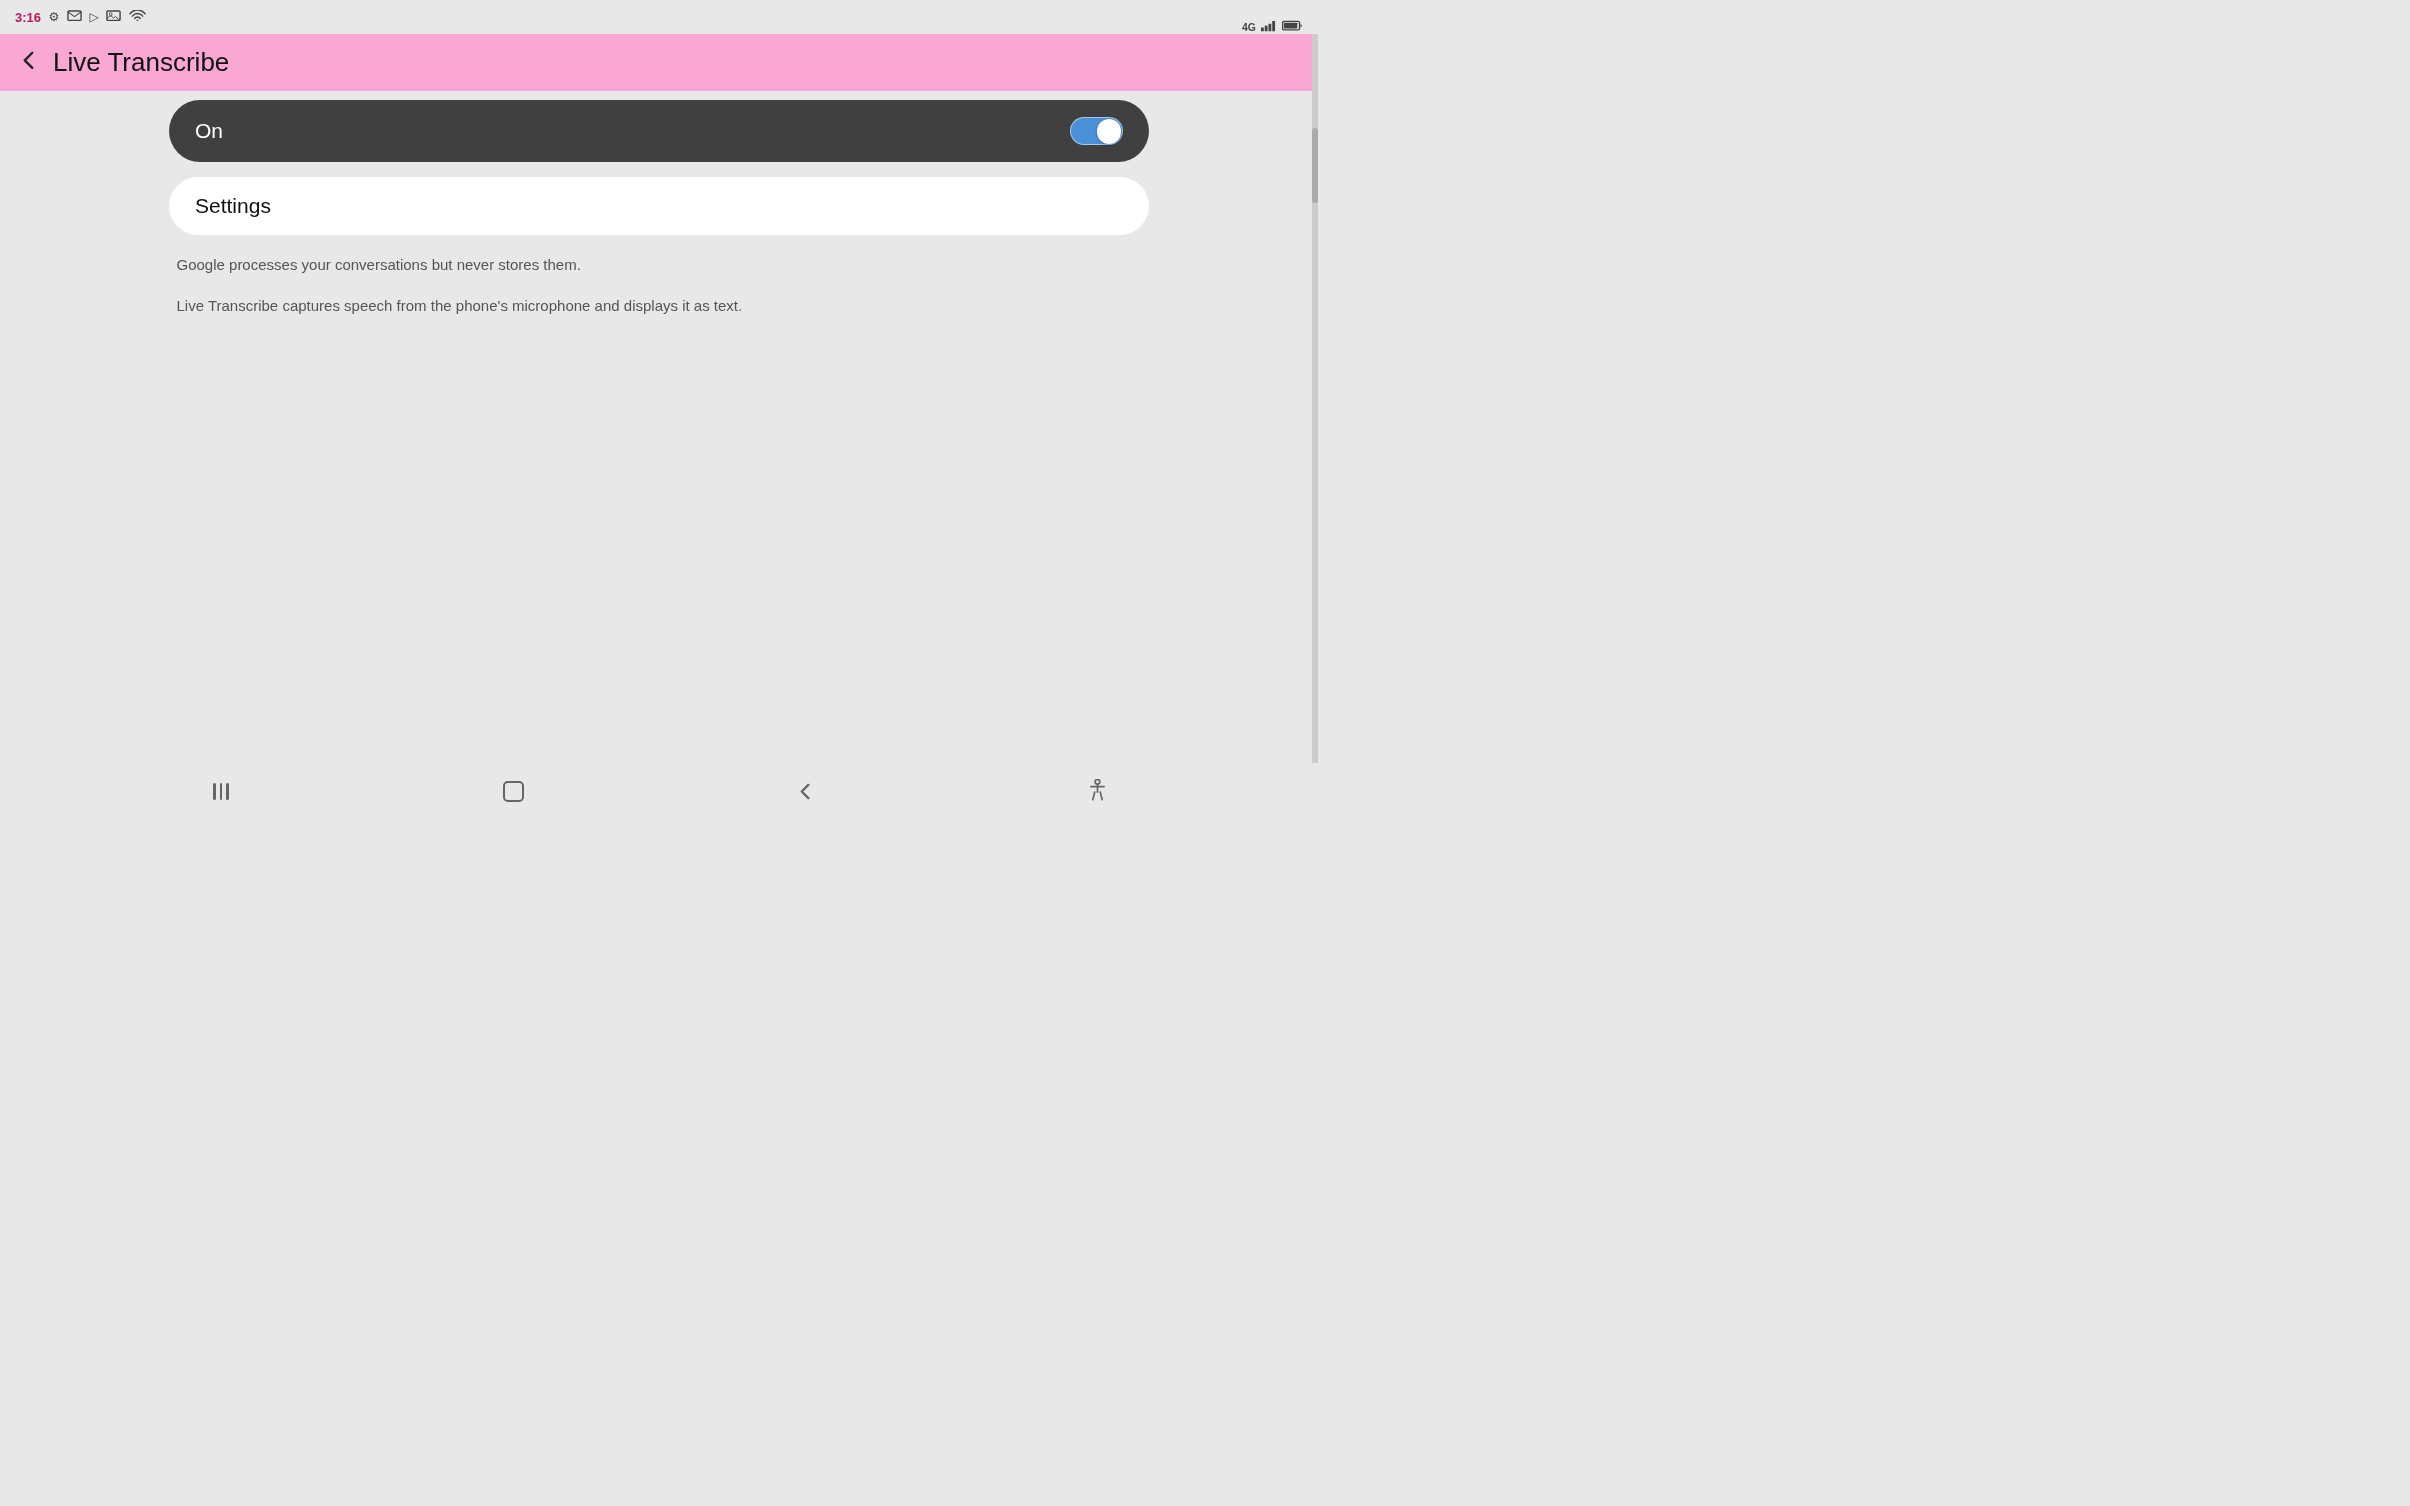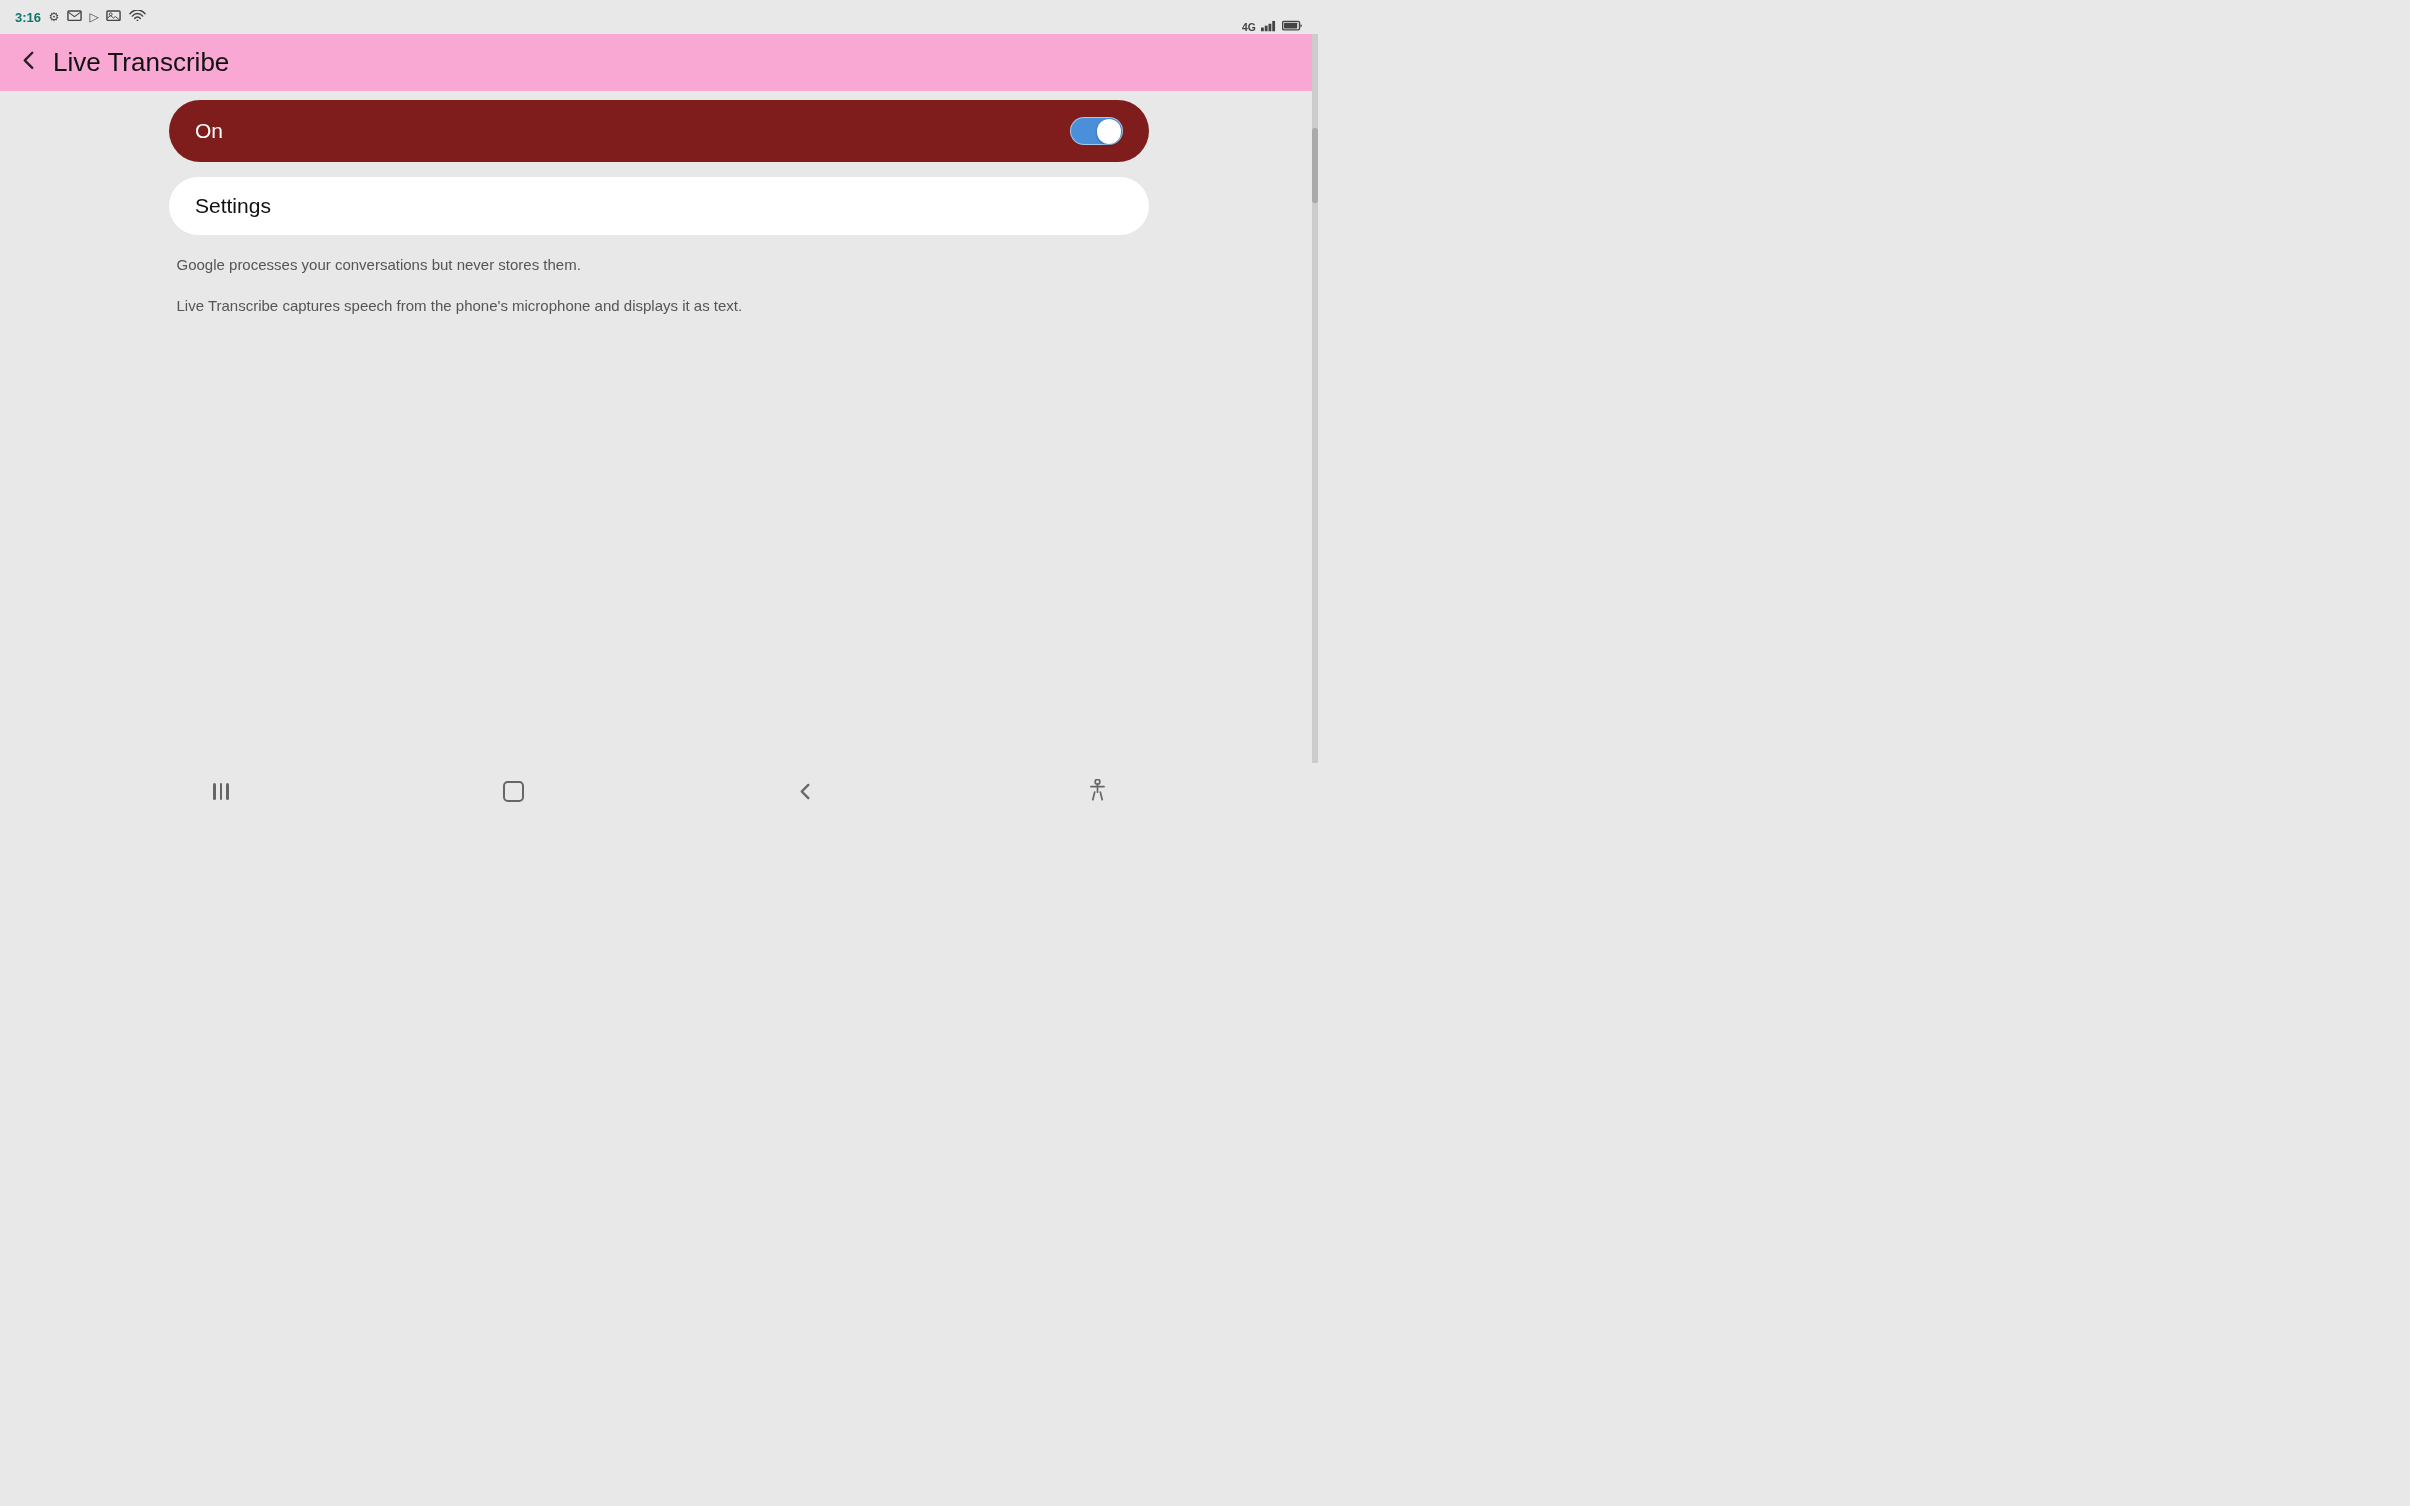--- a/index.html
+++ b/index.html
@@ -29,21 +29,21 @@
 
     .status-left {
       display: flex;
       align-items: center;
       gap: 7.5px;
     }
 
     .status-time {
       font-size: 13px;
       font-weight: 600;
-      color: #0f766e;
+      color: #be185d;
     }
 
     .status-icon {
       color: #444;
       font-size: 12.2px;
     }
 
     .status-right {
       display: flex;
       align-items: center;
@@ -81,21 +81,21 @@
       color: #111;
     }
 
     
     .content {
       padding: 9.4px 169px;
     }
 
     
     .toggle-card {
-      background-color: #7f1d1d;
+      background-color: #404040;
       border-radius: 47px;
       padding: 17px 26px;
       display: flex;
       align-items: center;
       justify-content: space-between;
       margin-bottom: 15px;
       gap: 12px;
     }
 
     .toggle-label {

